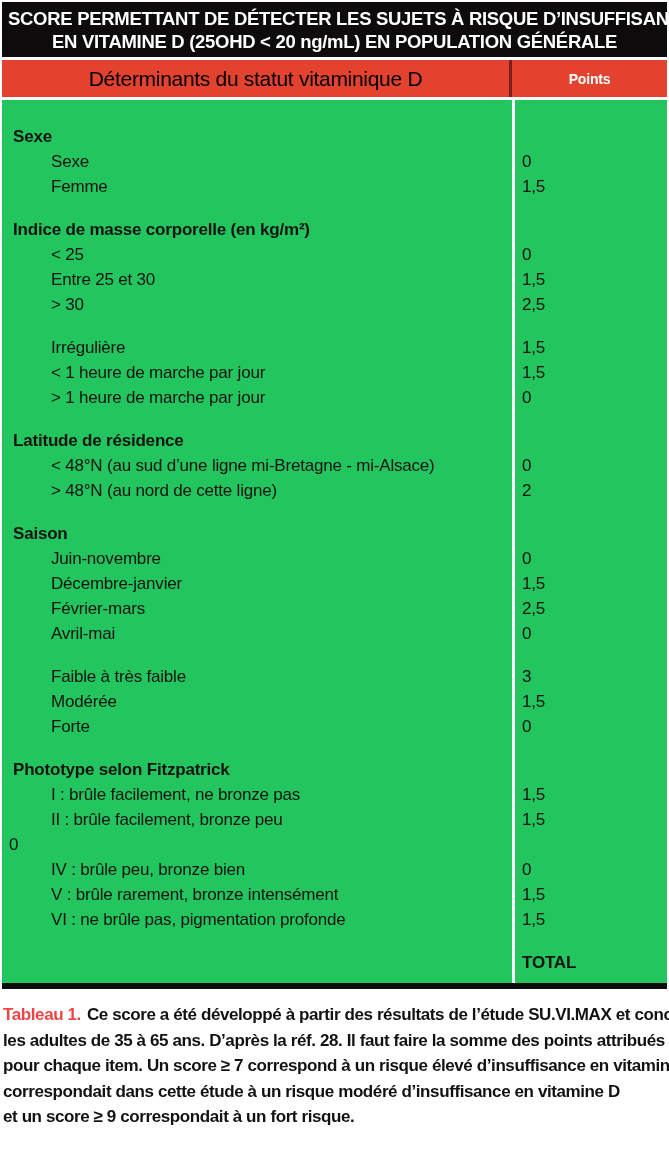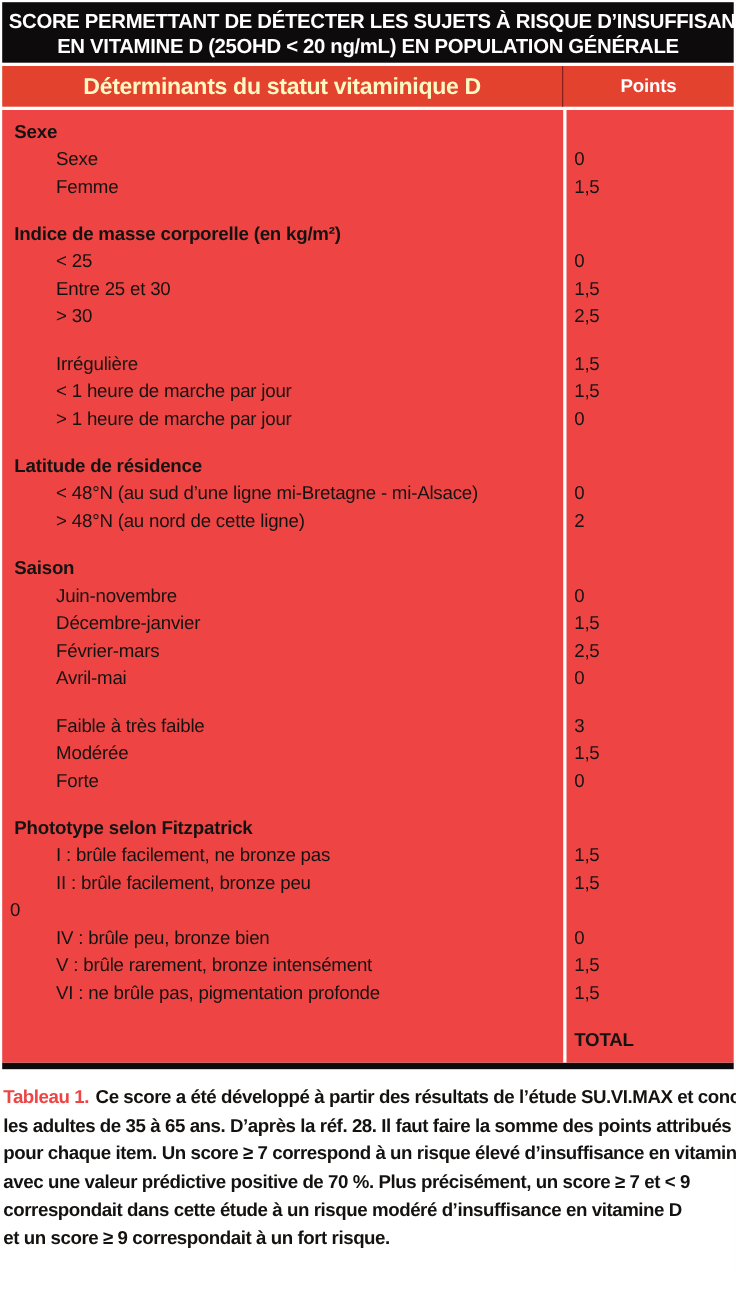--- a/index.html
+++ b/index.html
@@ -34,42 +34,42 @@
     display: flex;
     margin-top: 3px;
     height: 37px;
     background: #e2422e;
   }
   .ch-left {
     flex: 0 0 510px;
     display: flex;
     align-items: center;
     justify-content: center;
-    border-right: 1px solid #7f1d1d;
-    color: #fef9c3;
-    font-weight: bold;
+    border-right: 3px solid #7f1d1d;
+    color: #000000;
+    font-weight: normal;
     font-size: 21px;
     letter-spacing: -0.3px;
   }
   .ch-right {
     flex: 1;
     display: flex;
     align-items: center;
     justify-content: center;
     color: #ffffff;
     font-weight: bold;
-    font-size: 17px;
+    font-size: 14px;
     letter-spacing: -0.2px;
   }
   
   .tbody {
     position: relative;
     margin-top: 3px;
-    background: #ef4444;
-    padding: 7px 0 8px;
+    background: #22c55e;
+    padding: 24px 0 8px;
   }
   .col-divider {
     position: absolute;
     left: 510px;
     top: 0;
     bottom: 0;
     width: 3px;
     background: #ffffff;
   }
   .row {
@@ -261,18 +261,17 @@
       <span class="pts">TOTAL</span>
     </div>
   </div>
 
   <div class="bottom-bar"></div>
 
   <div class="caption">
     <div class="cap-line"><span class="cap-label">Tableau 1.</span><span>Ce score a été développé à partir des résultats de l’étude SU.VI.MAX et concerne</span></div>
     <div class="cap-line">les adultes de 35 à 65 ans. D’après la réf. 28. Il faut faire la somme des points attribués</div>
     <div class="cap-line">pour chaque item. Un score ≥ 7 correspond à un risque élevé d’insuffisance en vitamine D</div>
-    <div class="cap-line">avec une valeur prédictive positive de 70 %. Plus précisément, un score ≥ 7 et &lt; 9</div>
     <div class="cap-line">correspondait dans cette étude à un risque modéré d’insuffisance en vitamine D</div>
     <div class="cap-line">et un score ≥ 9 correspondait à un fort risque.</div>
   </div>
 
 </div>
 
 </body></html>

